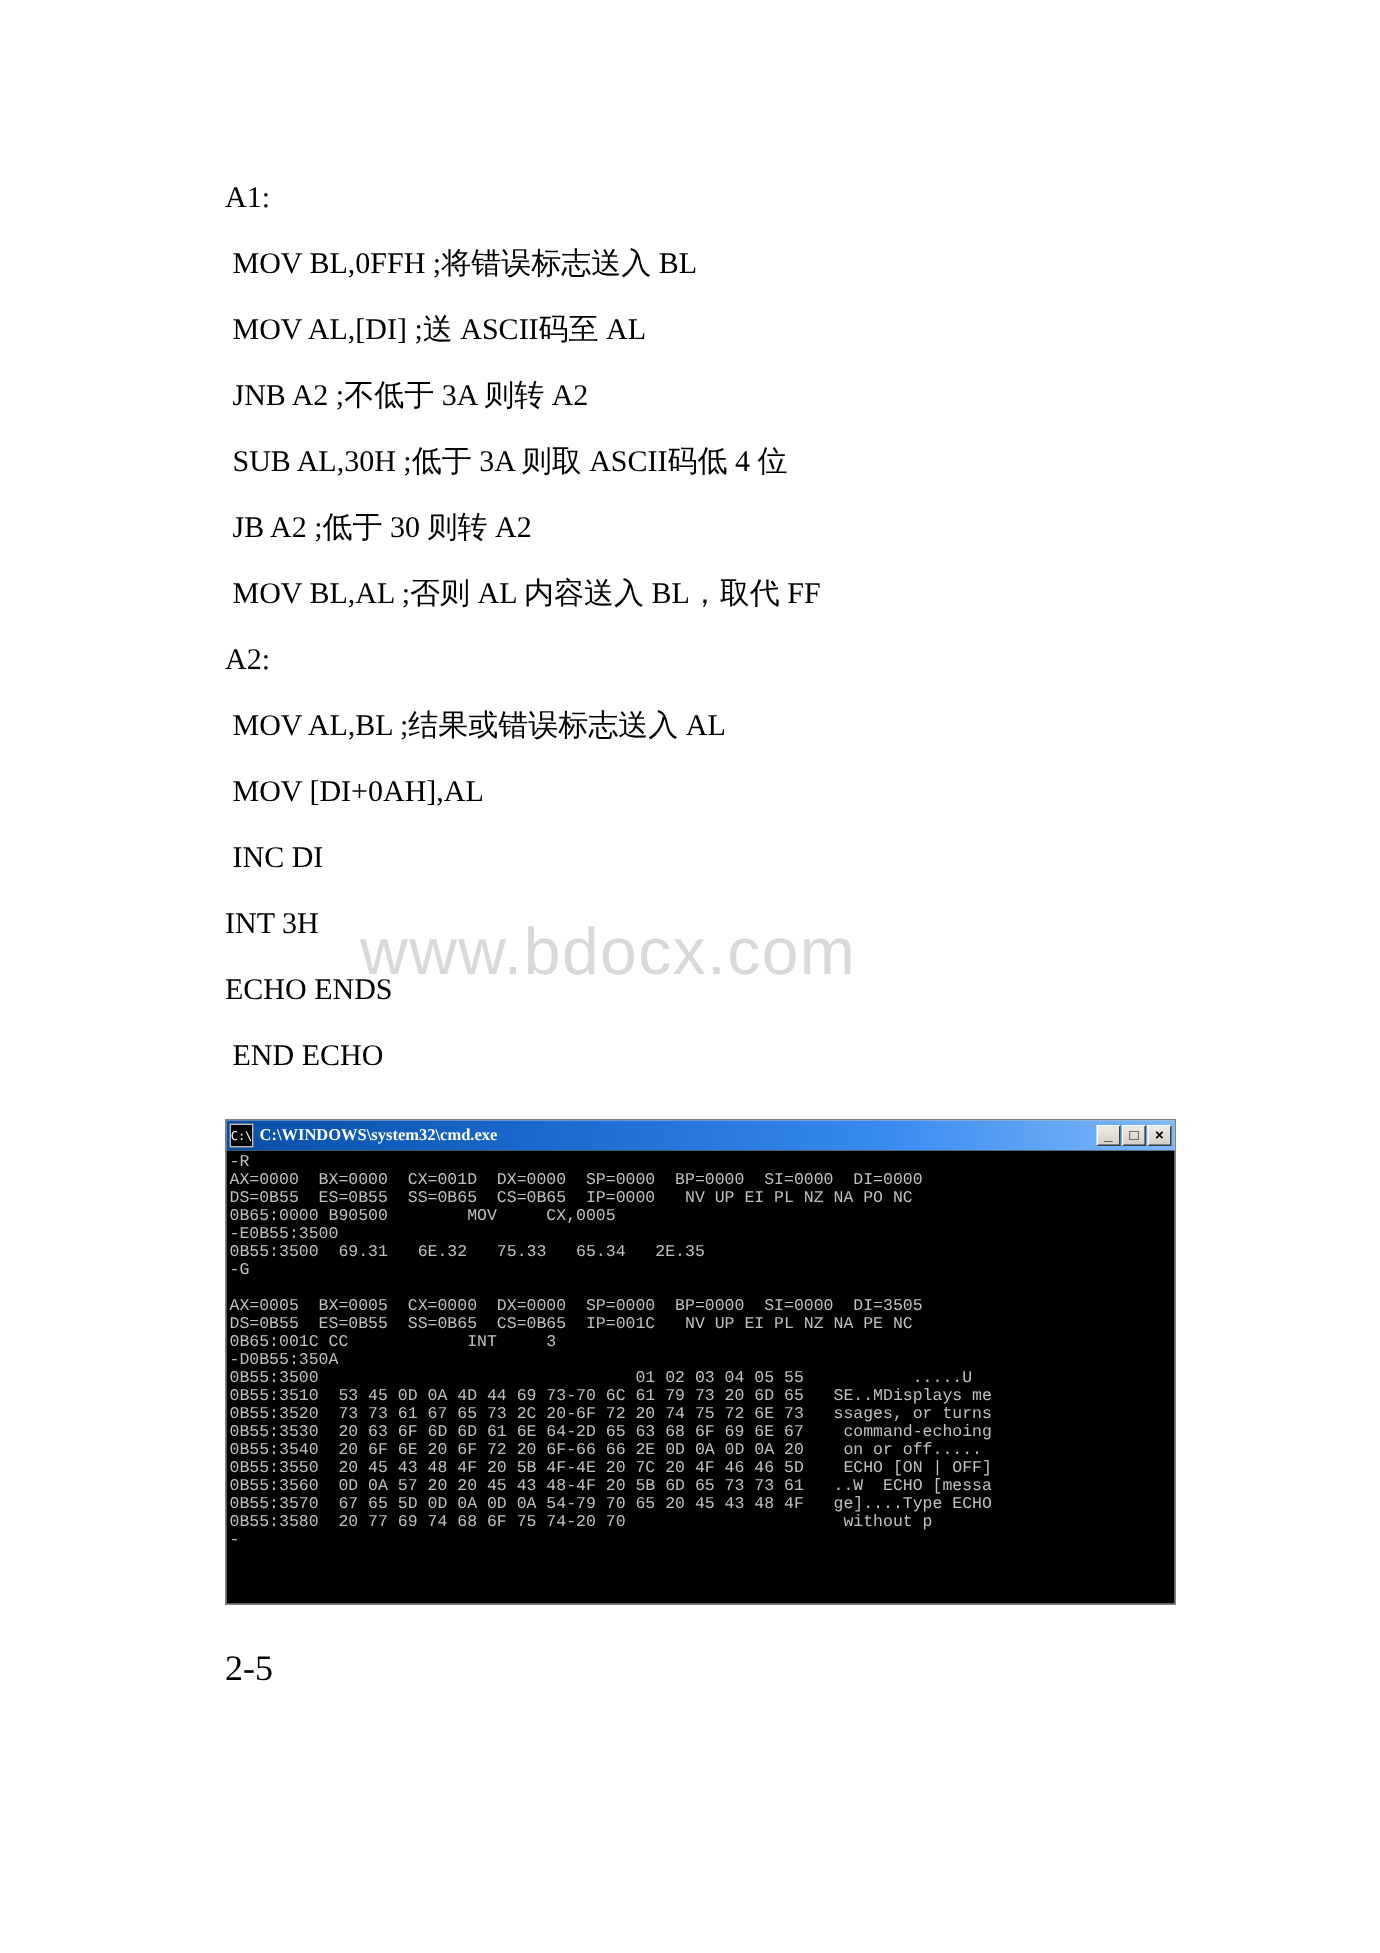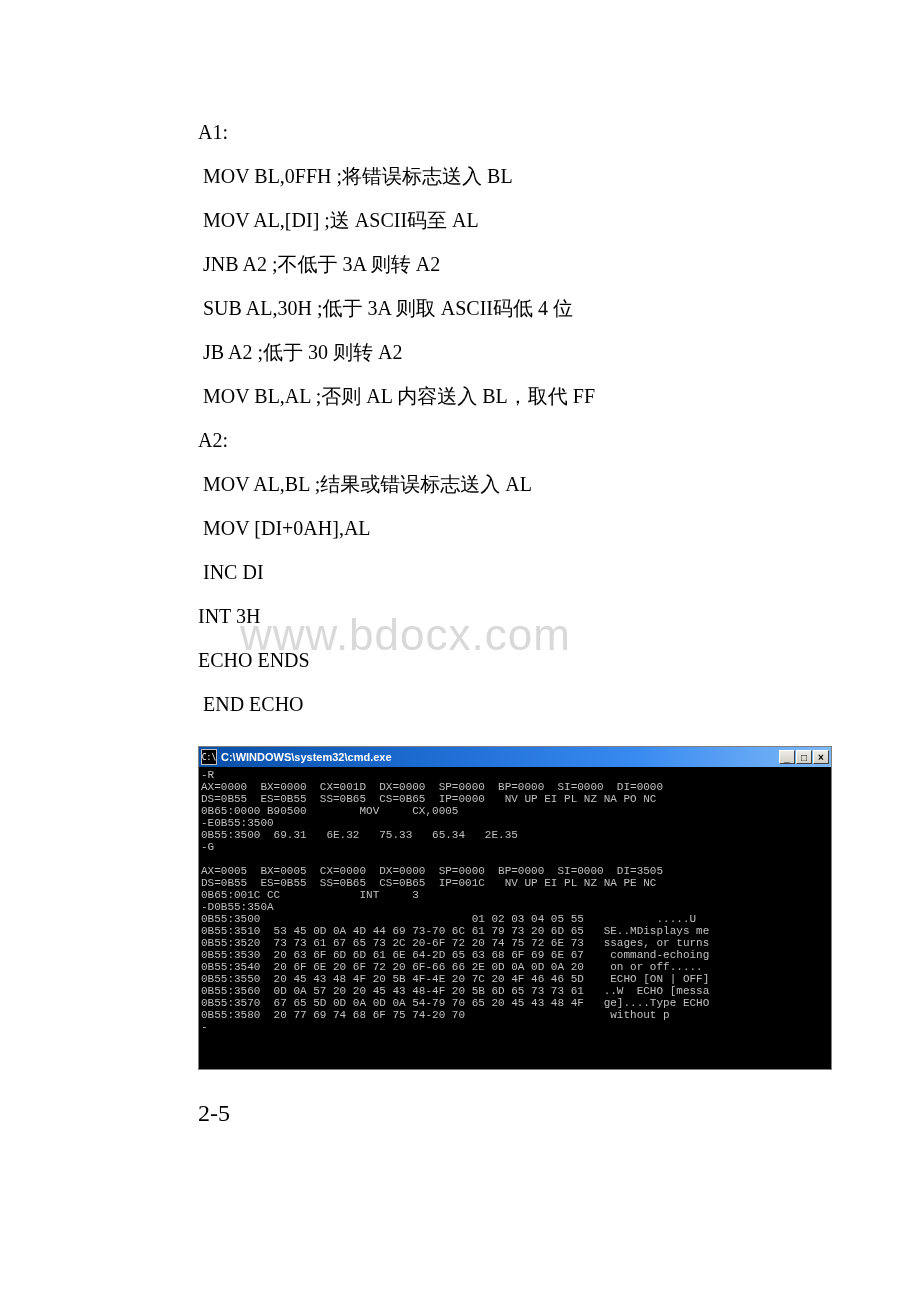--- a/index.html
+++ b/index.html
@@ -26,21 +26,20 @@
     font-size: 44px;
     color: #d9d9d9;
     font-family: Liberation Sans, sans-serif;
     letter-spacing: 1px;
     pointer-events: none;
     z-index: 0;
   }
   .content {
     position: relative;
     z-index: 1;
-    margin-left: 48px;
   }
   .cmd-window {
     margin-top: 20px;
     width: 634px;
     border: 1px solid #808080;
     box-sizing: border-box;
   }
   .cmd-titlebar {
     height: 20px;
     background: linear-gradient(to right, #084fa6, #1f6fd6 40%, #3a8bf1 70%, #7fb9f7);
@@ -57,21 +56,21 @@
     display: flex;
     align-items: center;
     justify-content: center;
     color: #fff;
     font-size: 8px;
     font-family: monospace;
   }
   .cmd-title {
     flex: 1;
     color: #fff;
-    font-family: Liberation Sans, sans-serif;
+    font-family: Liberation Serif, serif;
     font-size: 11px;
     font-weight: bold;
     white-space: nowrap;
     overflow: hidden;
   }
   .cmd-buttons {
     display: flex;
     gap: 1px;
   }
   .cmd-btn {

